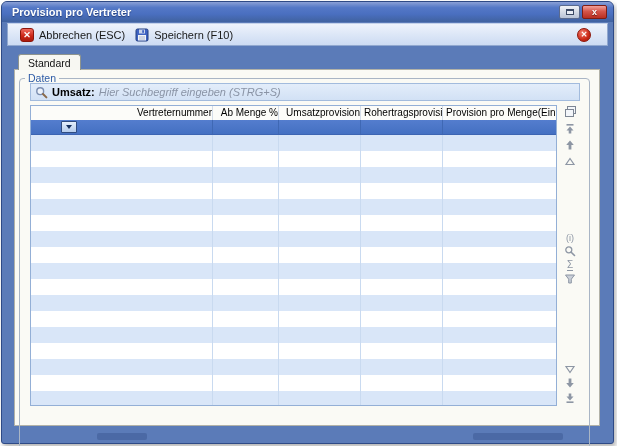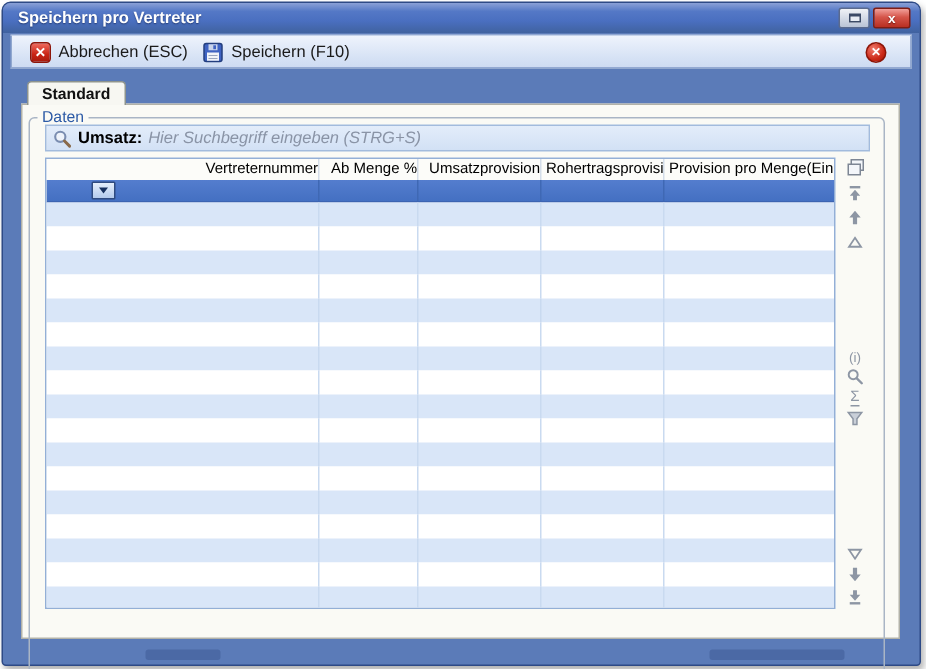--- a/index.html
+++ b/index.html
@@ -53,21 +53,20 @@
     color:#fff; font-size:8px; font-weight:bold; line-height:12px; text-align:center;
     margin-right:8px;
   }
 
   
   .tab {
     position:absolute; left:16px; top:52px; height:16px; z-index:2;
     background:#f7f7f2; border:1px solid #8e948e; border-bottom:none;
     border-radius:3px 3px 0 0; font-size:10.5px; color:#111;
     padding:2px 9px 0 9px;
-    font-weight:bold;
   }
   .tabpage {
     position:absolute; left:12px; top:67px; width:586px; height:357px; z-index:1;
     background:#fafaf5; border:1px solid #b2b2a8;
   }
 
   
   .groupbox {
     position:absolute; left:4px; top:8px; width:571px; height:388px;
     border:1px solid #a9b5c5; border-radius:4px;
@@ -115,21 +114,21 @@
   .navstrip { position:relative; width:20px; margin-left:3px; height:301px; }
   .nav-ico { position:absolute; left:3px; width:14px; height:13px; display:flex; align-items:center; justify-content:center; color:#8d96a4; font-size:9px; cursor:default; }
   .nav-ico svg { display:block; }
 </style>
 </head>
 <body>
 
 <div class="window">
 
   <div class="titlebar">
-    <span class="title-text">Speichern pro Vertreter</span>
+    <span class="title-text">Provision pro Vertreter</span>
     <div class="win-buttons">
       <div class="win-btn">
         <span class="restore-glyph"></span>
       </div>
       <div class="win-btn close">
         <span>x</span>
       </div>
     </div>
   </div>
 

